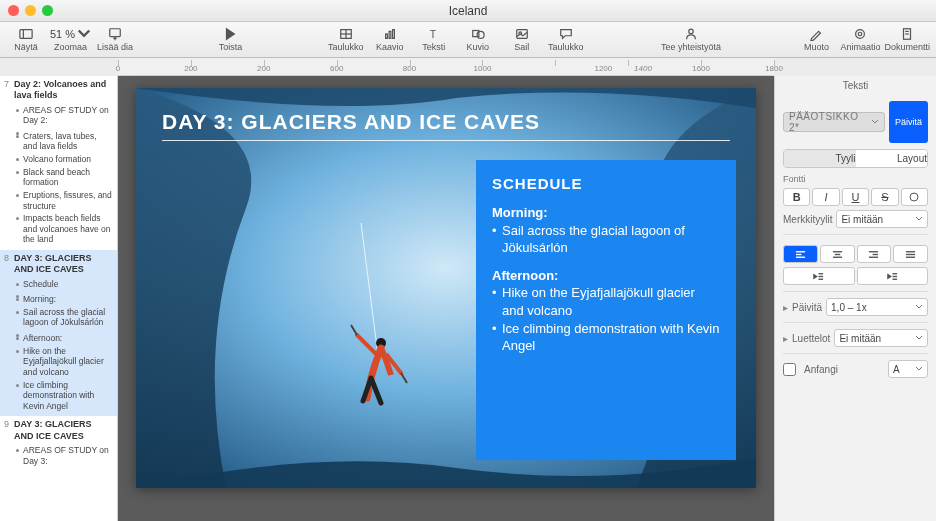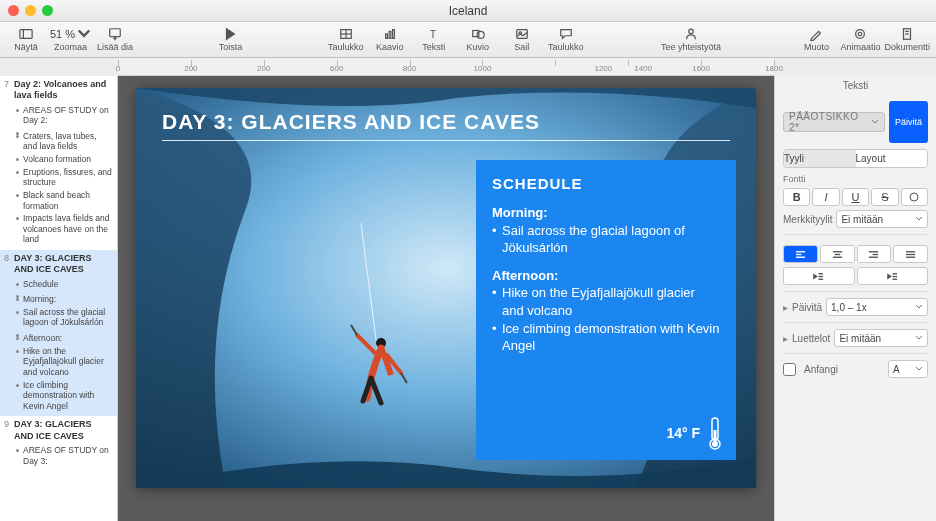--- a/index.html
+++ b/index.html
@@ -47,21 +47,21 @@
 .sched li::before{content:"•";position:absolute;left:0}
 .temp{position:absolute;right:12px;bottom:10px;display:flex;align-items:center;gap:6px;font-weight:600;font-size:14px}
 
 .inspector{ width:162px; background:#f2f2f2; border-left:1px solid #cfcfcf; padding:0; font-size:10px; color:#444; }
 .insp-body{padding:6px 8px}
 .insp-h{font-size:10px;color:#666;text-align:center;padding:4px 0}
 .pstyle{display:flex;gap:4px;align-items:center;margin-bottom:6px}
 .pstyle .sel{flex:1;background:#dedede;border:1px solid #c0c0c0;border-radius:3px;height:20px;display:flex;align-items:center;padding:0 5px;font-variant:small-caps;letter-spacing:.5px;color:#777;font-size:10px}
 .pstyle .upd{background:#0a60ff;color:#fff;border-radius:3px;font-size:9px;padding:16px 6px;cursor:pointer}
 .seg{display:flex;border:1px solid #c8c8c8;border-radius:4px;overflow:hidden;margin:6px 0}
-.seg>div{flex:1;text-align:left;padding:3px 0;font-size:10px;background:#fff;cursor:pointer}
+.seg>div{flex:1;text-align:right;padding:3px 0;font-size:10px;background:#fff;cursor:pointer}
 .seg>div.on{background:#e6e6e6}
 .row{display:flex;align-items:center;gap:4px;margin:4px 0}
 .row label{flex:0 0 auto;color:#666}
 .sel-full,.inp{flex:1;background:#fff;border:1px solid #c8c8c8;border-radius:3px;height:18px;display:flex;align-items:center;padding:0 4px;font-size:10px;justify-content:space-between}
 .inp.num{width:38px;flex:0 0 38px;justify-content:center}
 .bius{display:flex;gap:2px;margin:4px 0}
 .bius>div{flex:1;border:1px solid #c8c8c8;background:#fff;border-radius:3px;height:18px;display:flex;align-items:center;justify-content:center;font-size:11px;cursor:pointer}
 .bius .b{font-weight:700}.bius .i{font-style:italic}.bius .u{text-decoration:underline}.bius .s{text-decoration:line-through}
 .align{display:flex;gap:2px;margin:4px 0}
 .align>div{flex:1;border:1px solid #c8c8c8;background:#fff;border-radius:3px;height:18px;display:flex;align-items:center;justify-content:center;cursor:pointer}
@@ -241,23 +241,23 @@
     <div class="tlabel" style="left: 656px;">1800</div>
   </div>
 
 <div class="main">
   <div class="outline" id="outline">
       <div class="slide"><span class="num">7</span><span class="stitle">Day 2: Volcanoes and lava fields</span><ul>
           <li>AREAS OF STUDY on Day 2:</li>
           <li style="height: 3px; padding: 0px 0px 0px 7px;"></li>
           <li>Craters, lava tubes, and lava fields</li>
           <li>Volcano formation</li>
+          <li>Black sand beach formation</li>
           <li>Eruptions, fissures, and structure</li>
-          <li>Black sand beach formation</li>
-          <li>Impacts lava fields and volcanoes have on the land</li>
+          <li>Impacts beach fields and volcanoes have on the land</li>
         </ul></div>
       <div class="slide sel"><span class="num">8</span><span class="stitle">DAY 3: GLACIERS AND ICE CAVES</span><ul>
           <li>Schedule</li>
           <li style="height: 3px; padding: 0px 0px 0px 7px;"></li>
           <li>Morning:</li>
           <li>Sail across the glacial lagoon of Jökulsárlón</li>
           <li style="height: 3px; padding: 0px 0px 0px 7px;"></li>
           <li>Afternoon:</li>
           <li>Hike on the Eyjafjallajökull glacier and volcano</li>
           <li>Ice climbing demonstration with Kevin Angel</li>
@@ -311,29 +311,20 @@
               <li>Sail across the glacial lagoon of Jökulsárlón</li>
             </ul>
         </div>
         <div class="sec">
           <div class="lbl">Afternoon:</div>
           <ul id="afternoon-list">
               <li>Hike on the Eyjafjallajökull glacier and volcano</li>
               <li>Ice climbing demonstration with Kevin Angel</li>
             </ul>
         </div>
-        <div class="temp">
-          <span>14° F</span>
-          <svg width="18" height="34" viewBox="0 0 18 34">
-              <rect x="6" y="2" width="6" height="22" rx="3" fill="none" stroke="#fff" stroke-width="1.5"></rect>
-              <circle cx="9" cy="28" r="5" fill="none" stroke="#fff" stroke-width="1.5"></circle>
-              <rect x="7.5" y="14" width="3" height="12" fill="#fff"></rect>
-              <circle cx="9" cy="28" r="3" fill="#fff"></circle>
-            </svg>
-        </div>
       </div>
     </div>
   </div>
 
   <div class="inspector">
 
     <div class="insp-h">Teksti</div>
     <div class="insp-body">
       <div class="pstyle">
         <div class="sel">

